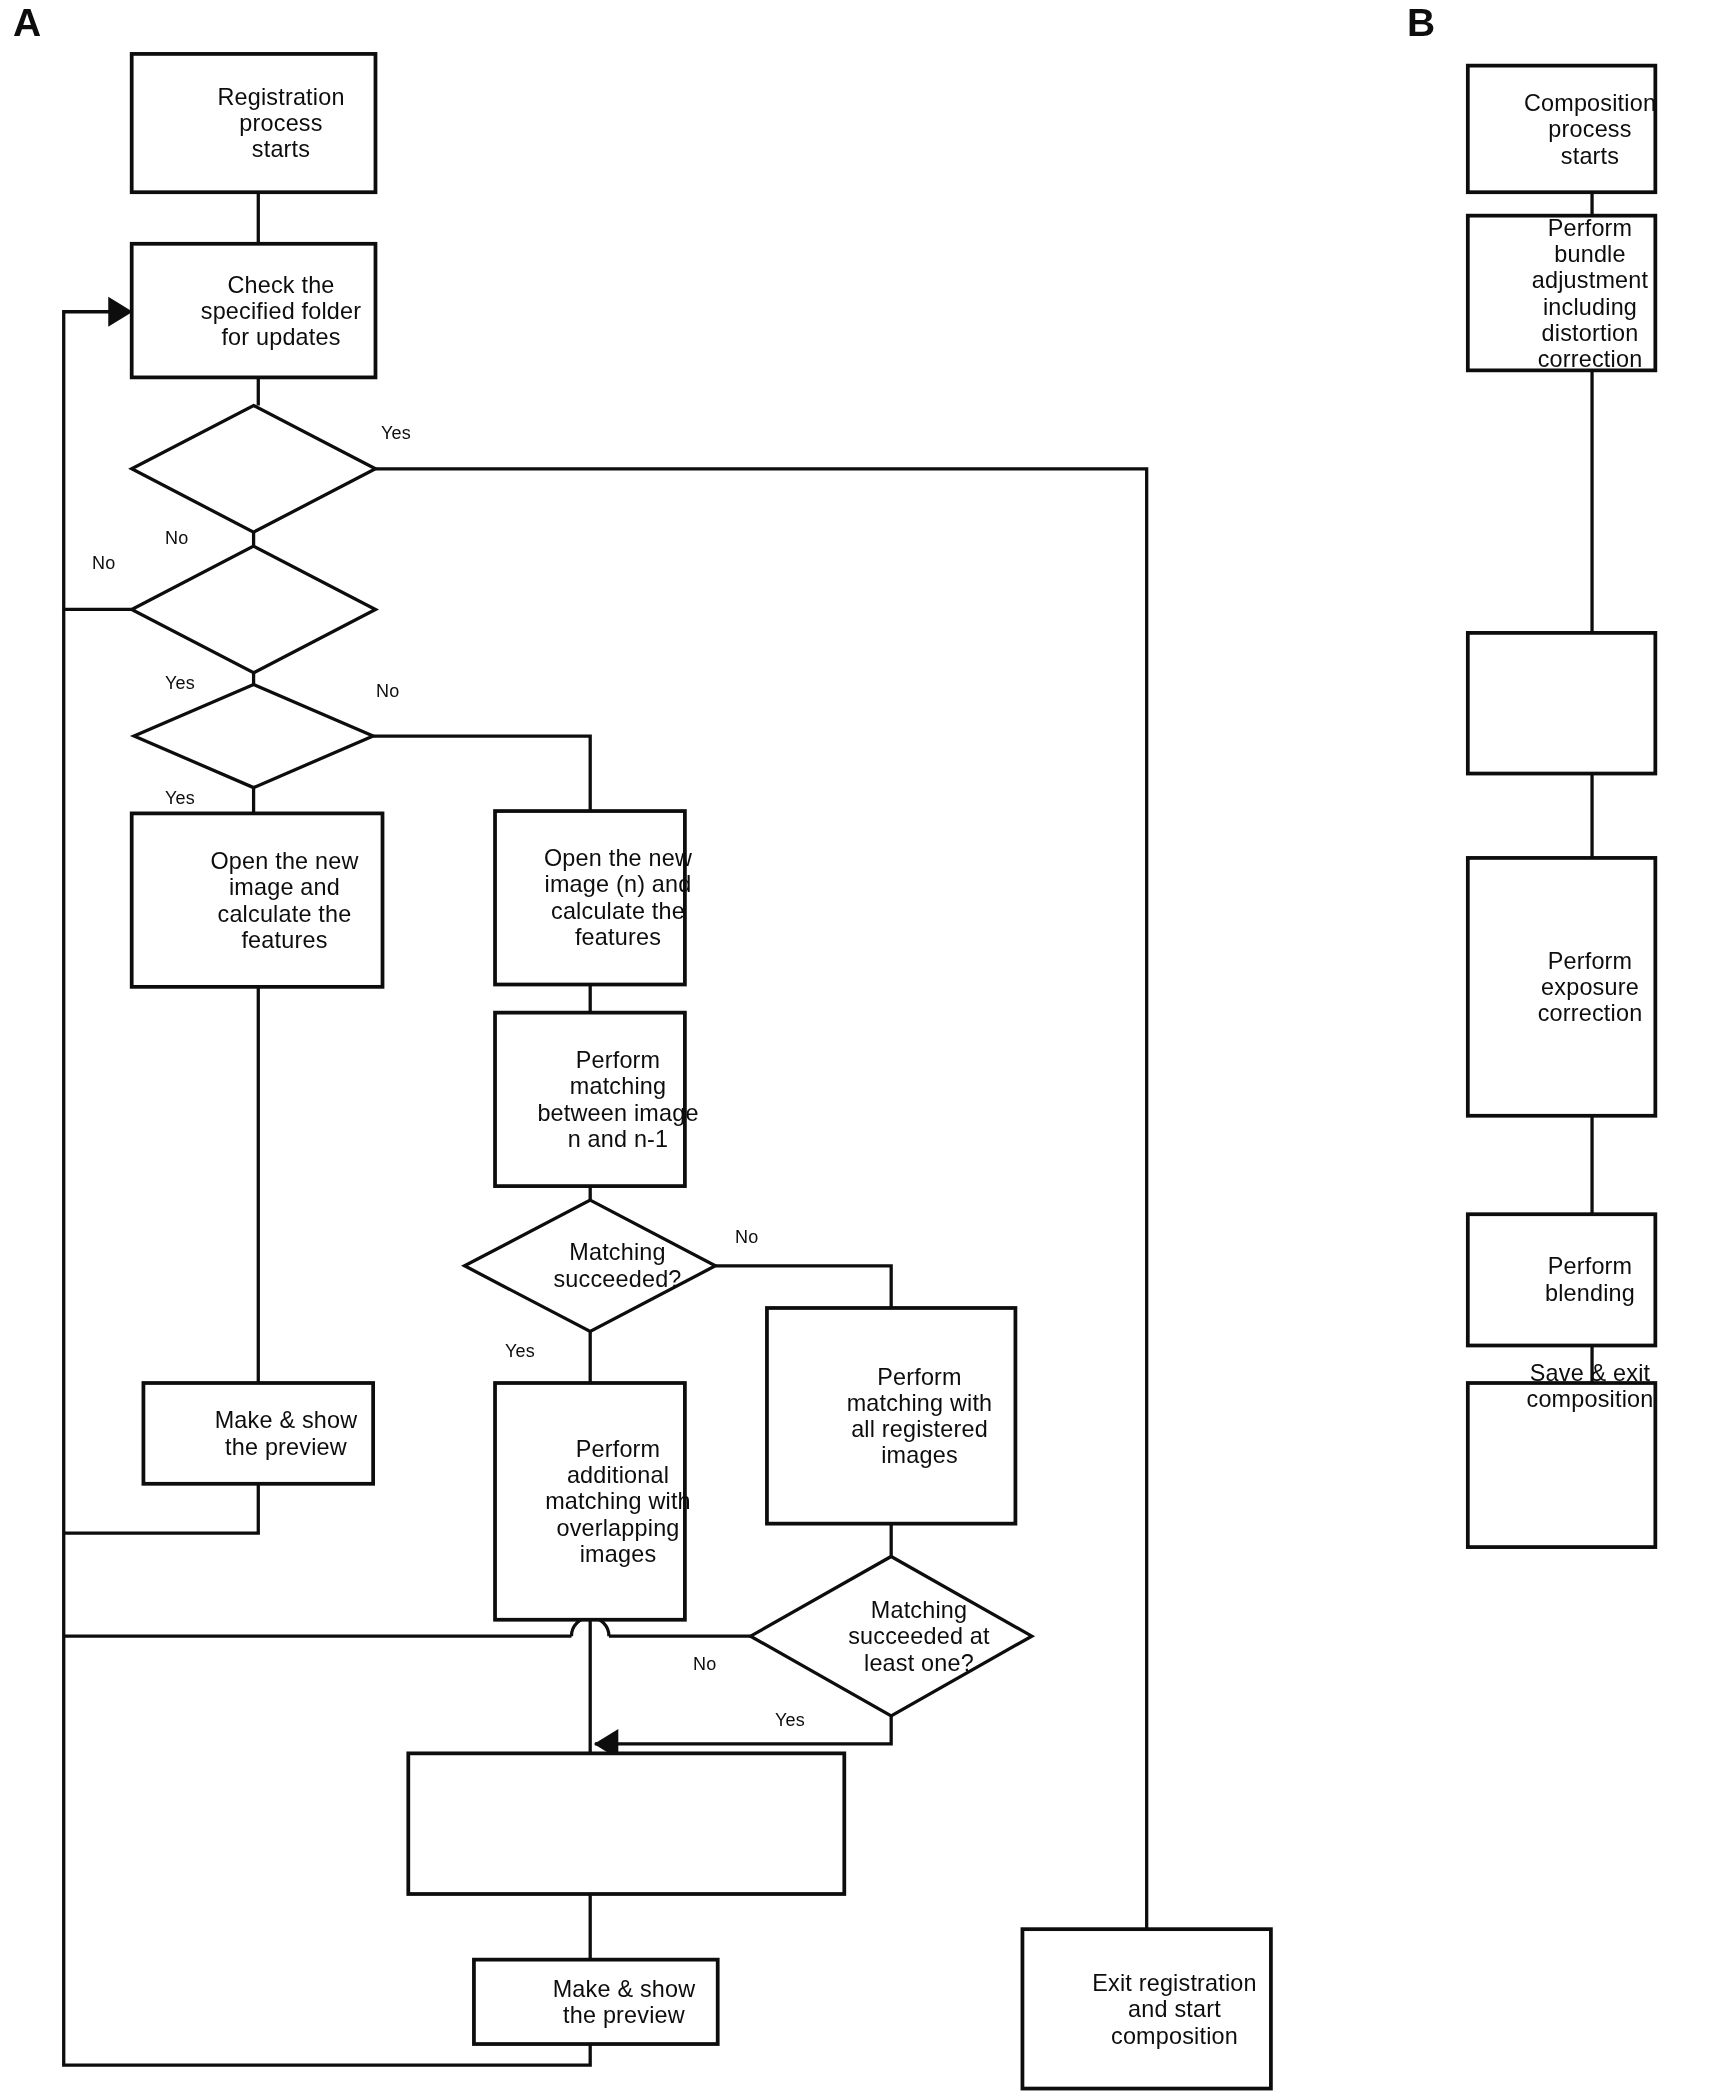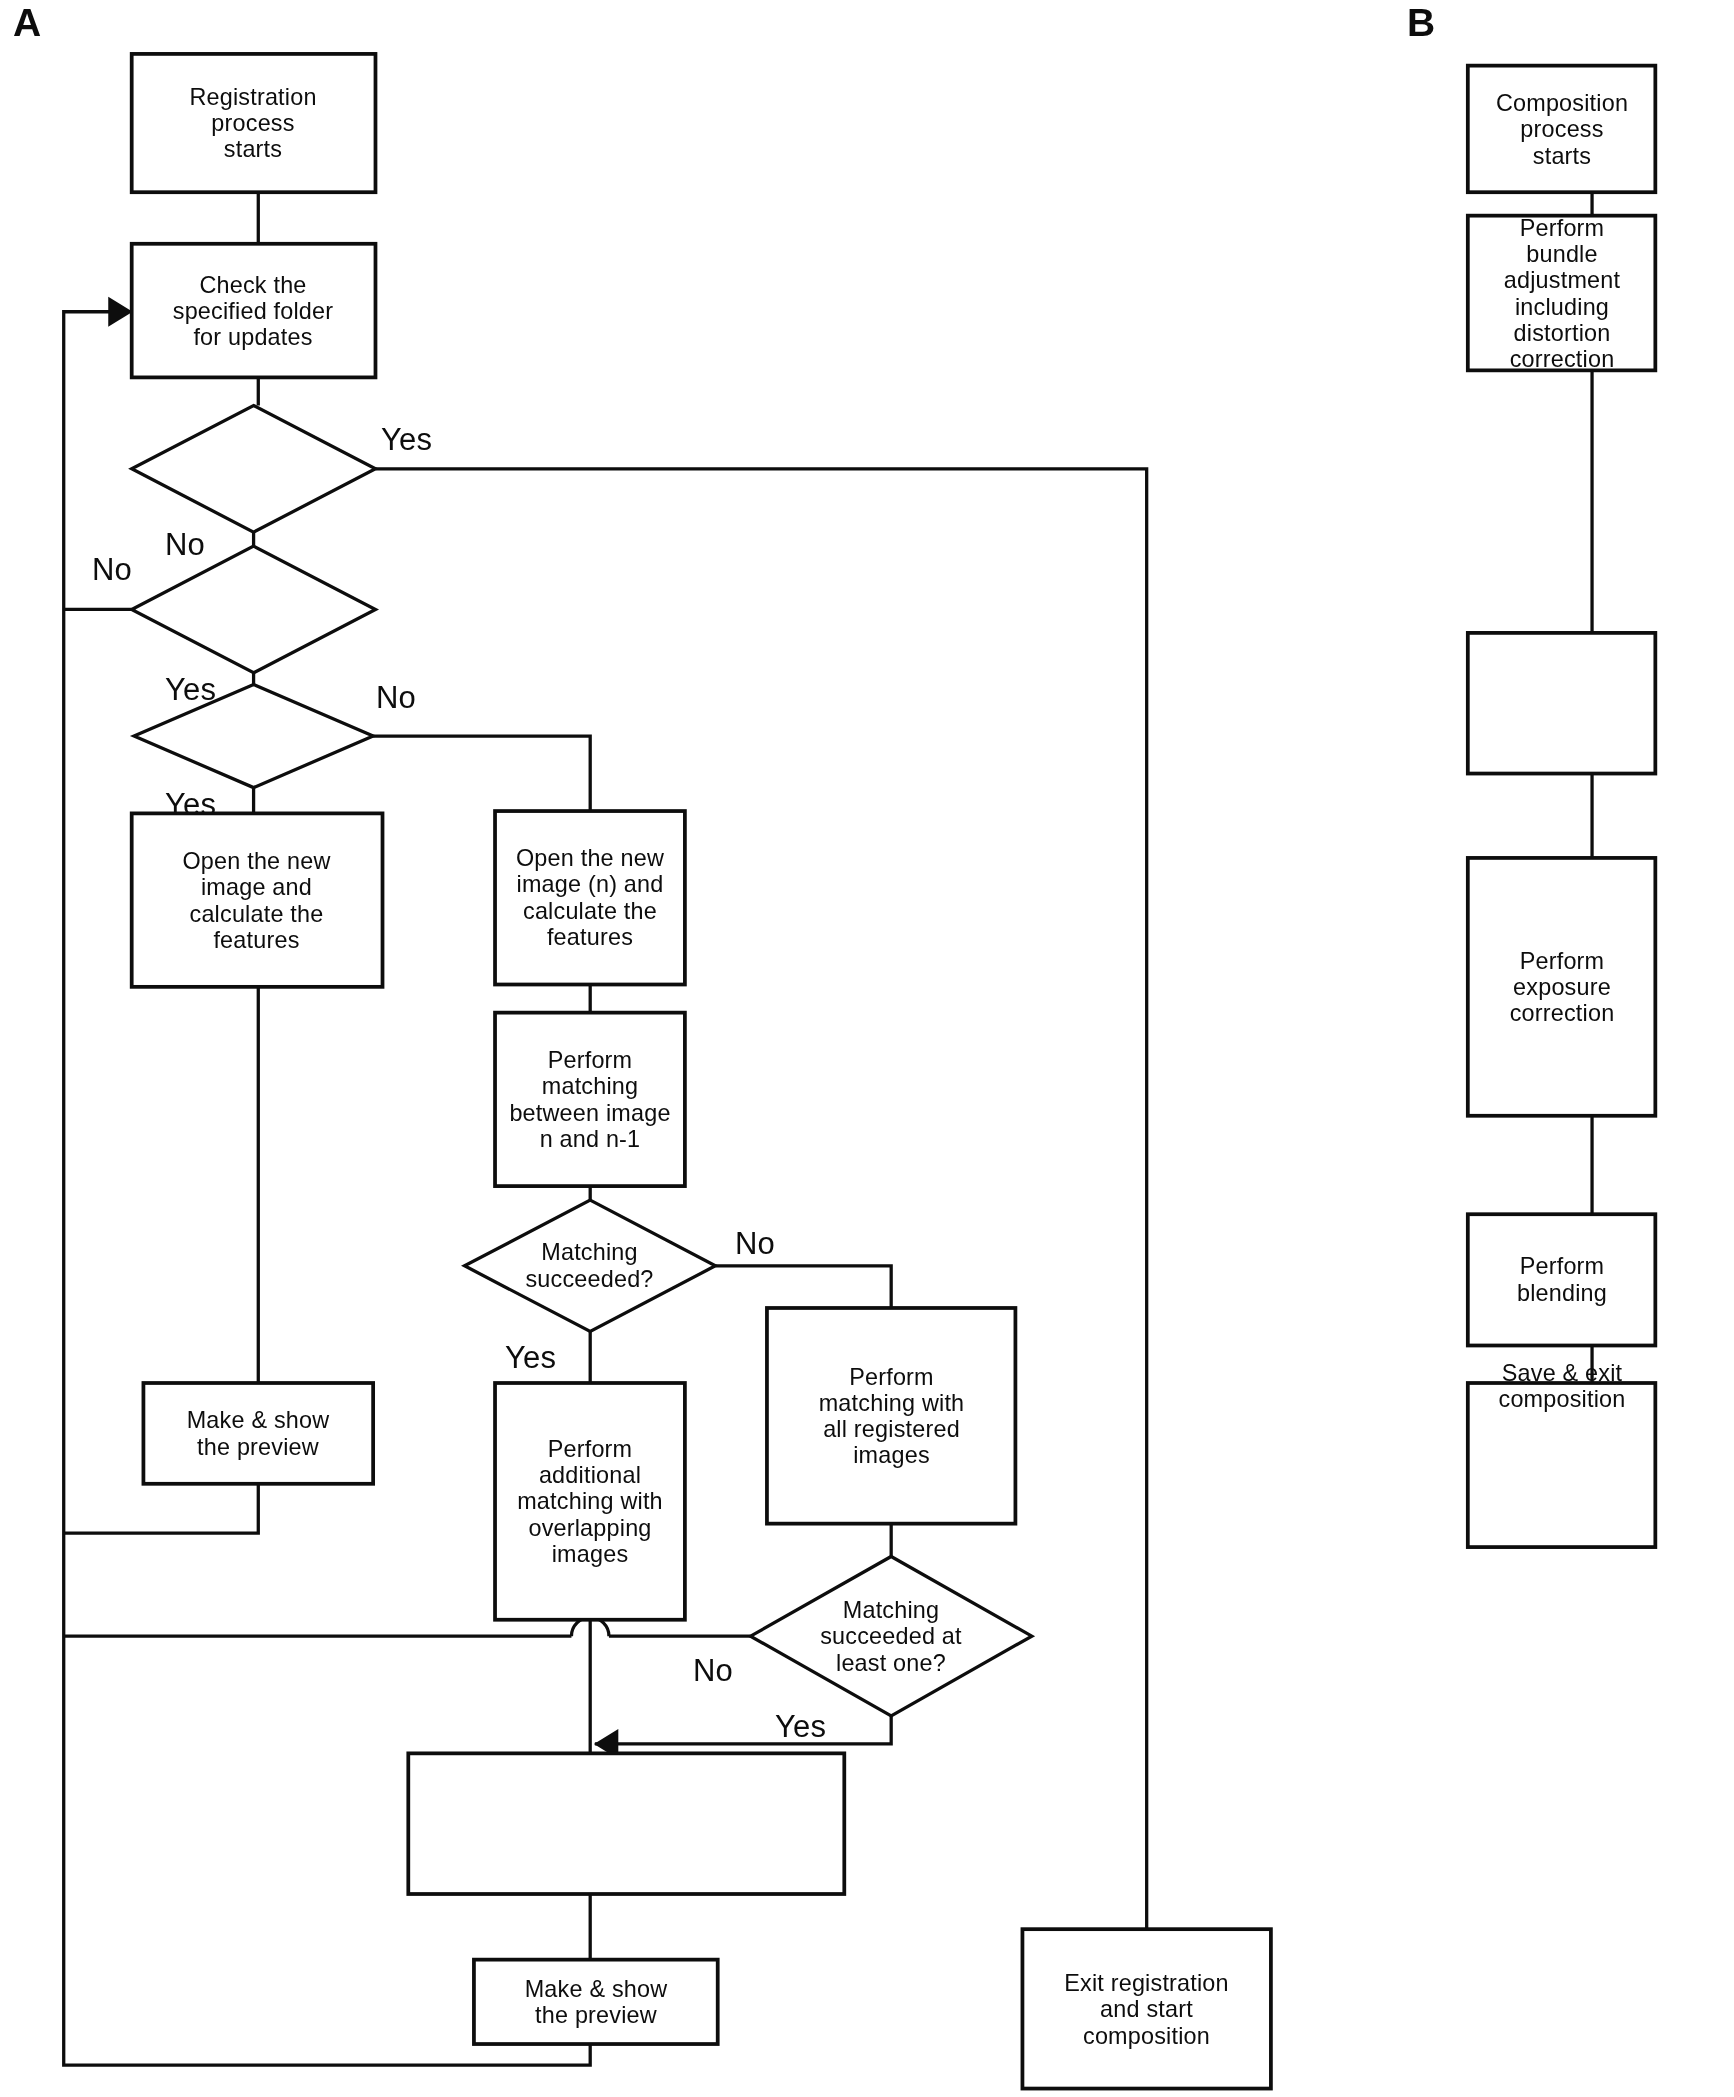--- a/index.html
+++ b/index.html
@@ -12,29 +12,30 @@
   }
   svg.layer{position:absolute;left:0;top:0;width:1735px;height:2097px;}
   .lbl{
     position:absolute;
     display:flex;align-items:center;justify-content:center;
     text-align:center;
     font-size:23.4px;line-height:1.12;
     white-space:pre-line;
     color:#0d0d0d;
     letter-spacing:0.2px;
+    margin-left:28px;
   }
   .panel-letter{
     position:absolute;
     font-size:39px;font-weight:700;
     color:#0d0d0d;
   }
   .edge{
     position:absolute;
-    font-size:31px;line-height:1;
+    font-size:18px;line-height:1;
     white-space:pre;
     color:#0d0d0d;
     letter-spacing:0.2px;
   }
 </style>
 </head>
 <body>
 
 <div class="canvas">
 

